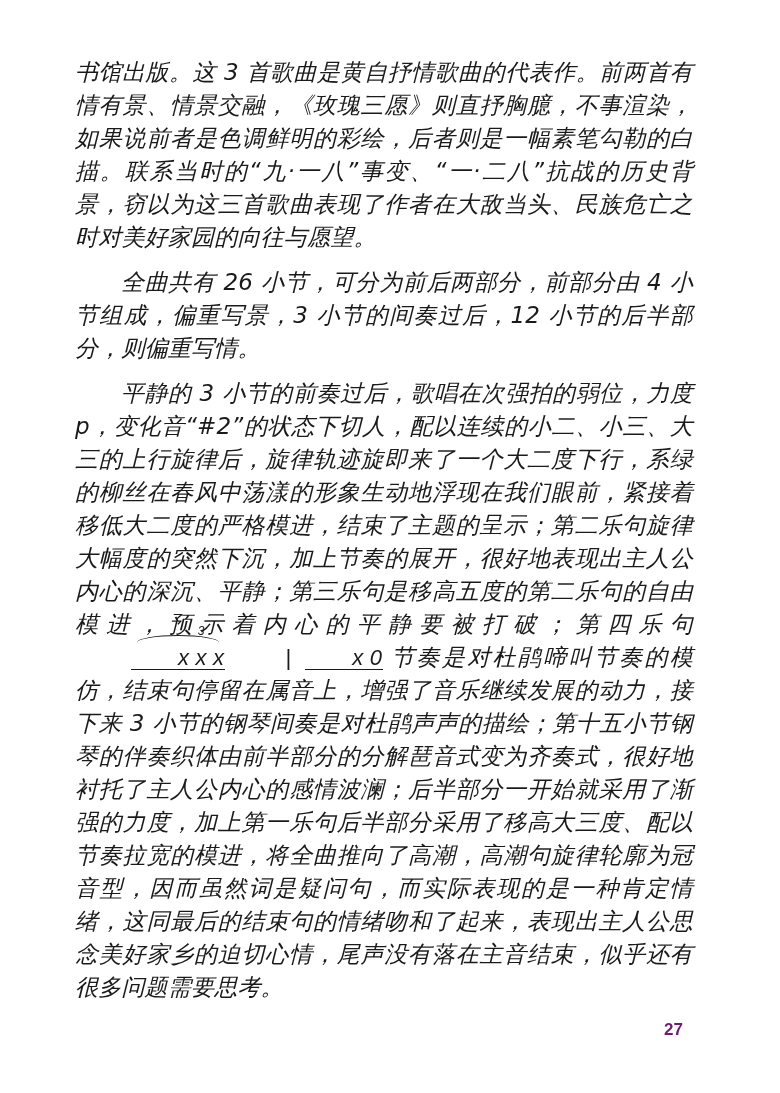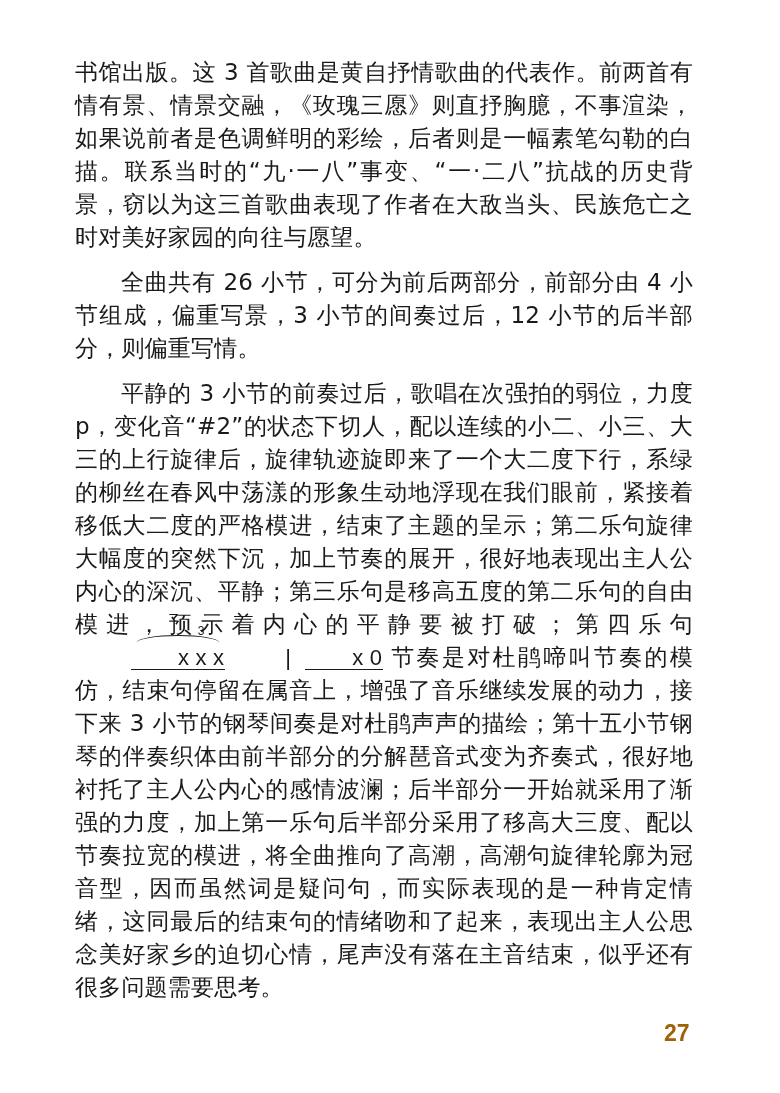--- a/index.html
+++ b/index.html
@@ -21,20 +21,21 @@
       top: 56px;
       width: 618px;
     }
     .para {
       margin: 0 0 12px 0;
       font-size: 23px;
       line-height: 33px;
       text-align: justify;
       text-justify: inter-character;
       letter-spacing: 0.2px;
+      font-style: italic;
     }
     .para.indent { text-indent: 46px; }
     .rhythm {
       display: inline-block;
       position: relative;
       font-family: "Liberation Sans", sans-serif;
       font-size: 22px;
       margin: 0 6px 0 10px;
       vertical-align: baseline;
     }
@@ -65,22 +66,22 @@
     .rhythm .bar {
       display: inline-block;
       margin: 0 14px;
     }
     .page-number {
       position: absolute;
       left: 664px;
       top: 1020px;
       font-family: "Liberation Sans", sans-serif;
       font-weight: bold;
-      font-size: 23px;
-      color: #a16207;
+      font-size: 17px;
+      color: #701a75;
     }
   </style>
 </head>
 <body>
 
 <div class="page">
   <p class="para">书馆出版。这 3 首歌曲是黄自抒情歌曲的代表作。前两首有情有景、情景交融，《玫瑰三愿》则直抒胸臆，不事渲染，如果说前者是色调鲜明的彩绘，后者则是一幅素笔勾勒的白描。联系当时的“九·一八”事变、“一·二八”抗战的历史背景，窃以为这三首歌曲表现了作者在大敌当头、民族危亡之时对美好家园的向往与愿望。</p>
   <p class="para indent">全曲共有 26 小节，可分为前后两部分，前部分由 4 小节组成，偏重写景，3 小节的间奏过后，12 小节的后半部分，则偏重写情。</p>
   <p class="para indent"><span>平静的 3 小节的前奏过后，歌唱在次强拍的弱位，力度 p，变化音“#2”的状态下切人，配以连续的小二、小三、大三的上行旋律后，旋律轨迹旋即来了一个大二度下行，系绿的柳丝在春风中荡漾的形象生动地浮现在我们眼前，紧接着移低大二度的严格模进，结束了主题的呈示；第二乐句旋律大幅度的突然下沉，加上节奏的展开，很好地表现出主人公内心的深沉、平静；第三乐句是移高五度的第二乐句的自由模进，预示着内心的平静要被打破；第四乐句</span><span class="rhythm"><span class="group"><span class="triplet-arc"></span><span class="triplet-num">3</span><span>x x x</span></span><span class="bar">|</span><span class="group">x 0</span></span><span>节奏是对杜鹃啼叫节奏的模仿，结束句停留在属音上，增强了音乐继续发展的动力，接下来 3 小节的钢琴间奏是对杜鹃声声的描绘；第十五小节钢琴的伴奏织体由前半部分的分解琶音式变为齐奏式，很好地衬托了主人公内心的感情波澜；后半部分一开始就采用了渐强的力度，加上第一乐句后半部分采用了移高大三度、配以节奏拉宽的模进，将全曲推向了高潮，高潮句旋律轮廓为冠音型，因而虽然词是疑问句，而实际表现的是一种肯定情绪，这同最后的结束句的情绪吻和了起来，表现出主人公思念美好家乡的迫切心情，尾声没有落在主音结束，似乎还有很多问题需要思考。</span></p>
 </div>

